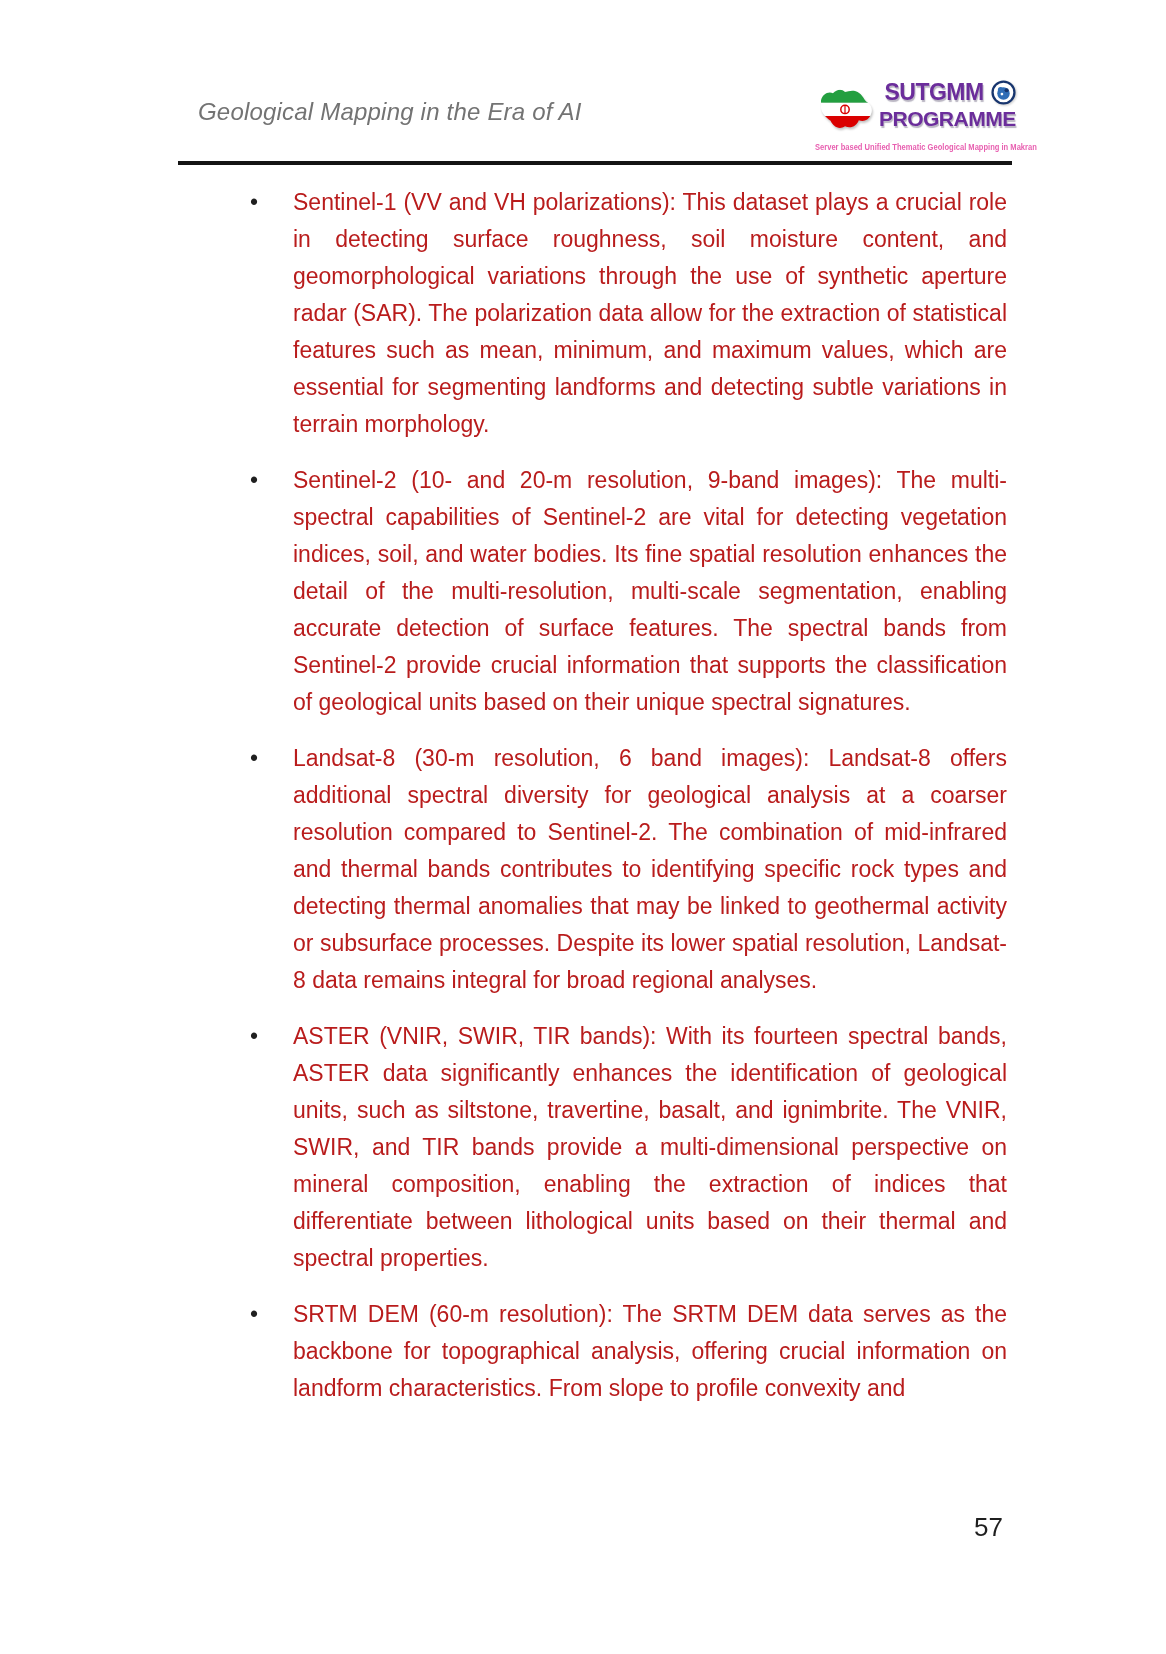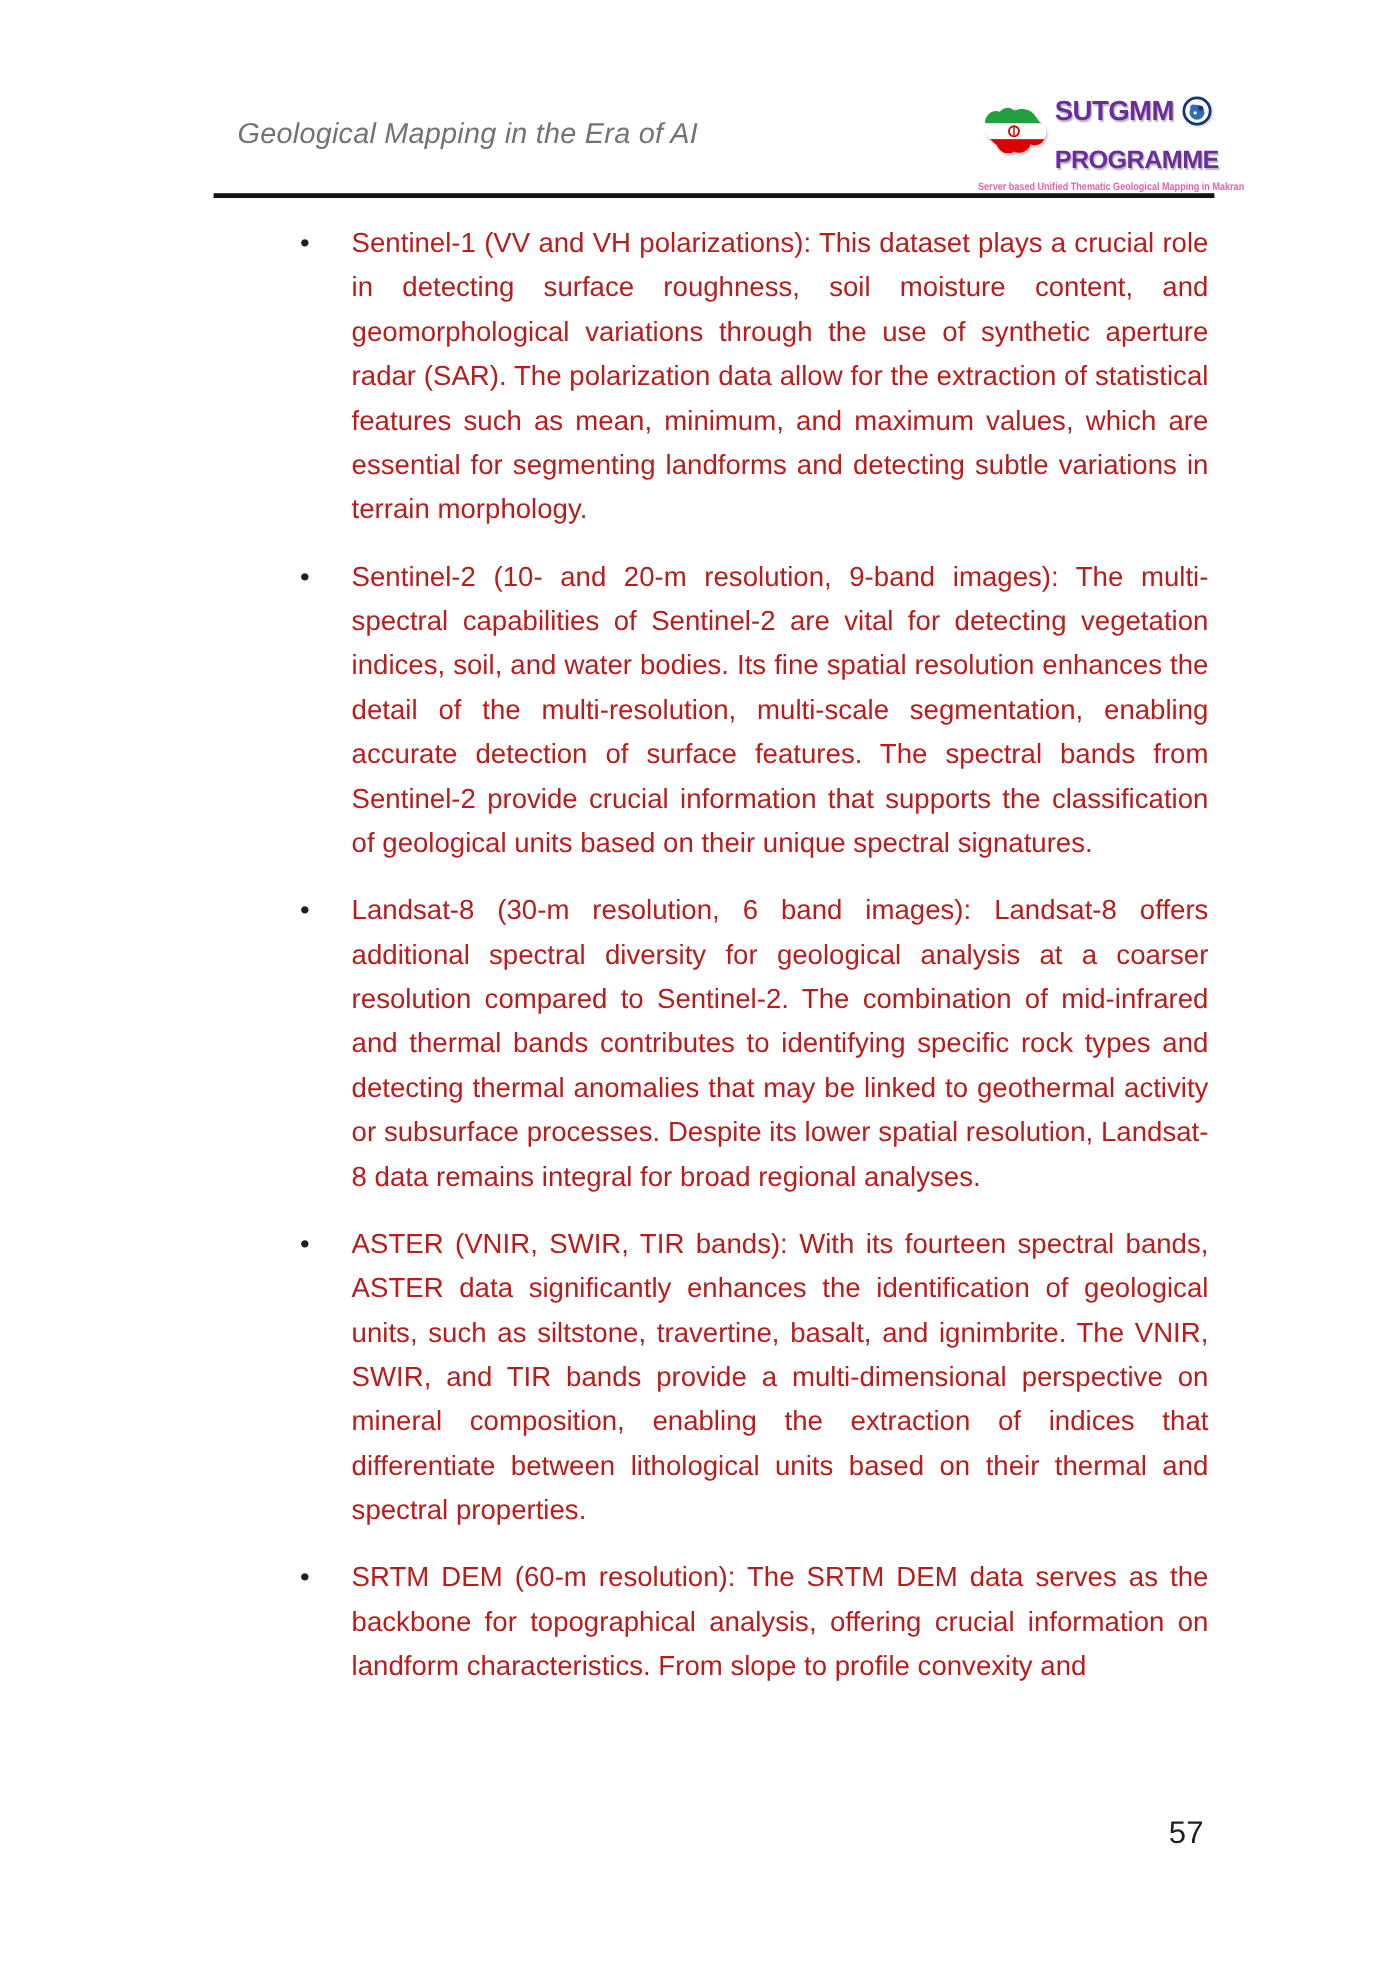--- a/index.html
+++ b/index.html
@@ -45,32 +45,33 @@
     margin-top: 4px;
     filter: drop-shadow(1px 2px 1px rgba(120,120,120,0.45));
   }
   .logo-words {
     margin-left: 4px;
     line-height: 1;
   }
   .logo-line1 {
     display: flex;
     align-items: center;
+    justify-content: flex-end;
   }
   .logo-name {
     font-weight: bold;
     font-size: 23px;
     letter-spacing: -0.5px;
     color: #6b2d9b;
     text-shadow: 1px 2px 1px rgba(100,90,120,0.45);
     white-space: nowrap;
   }
   .logo-name.second {
     font-size: 21px;
-    margin-top: 18px;
+    margin-top: 3px;
   }
   .badge {
     width: 25px;
     height: 25px;
     margin-left: 7px;
     flex: 0 0 auto;
     filter: drop-shadow(1px 1px 1px rgba(120,120,120,0.4));
   }
   .logo-tagline {
     margin-top: 6px;

